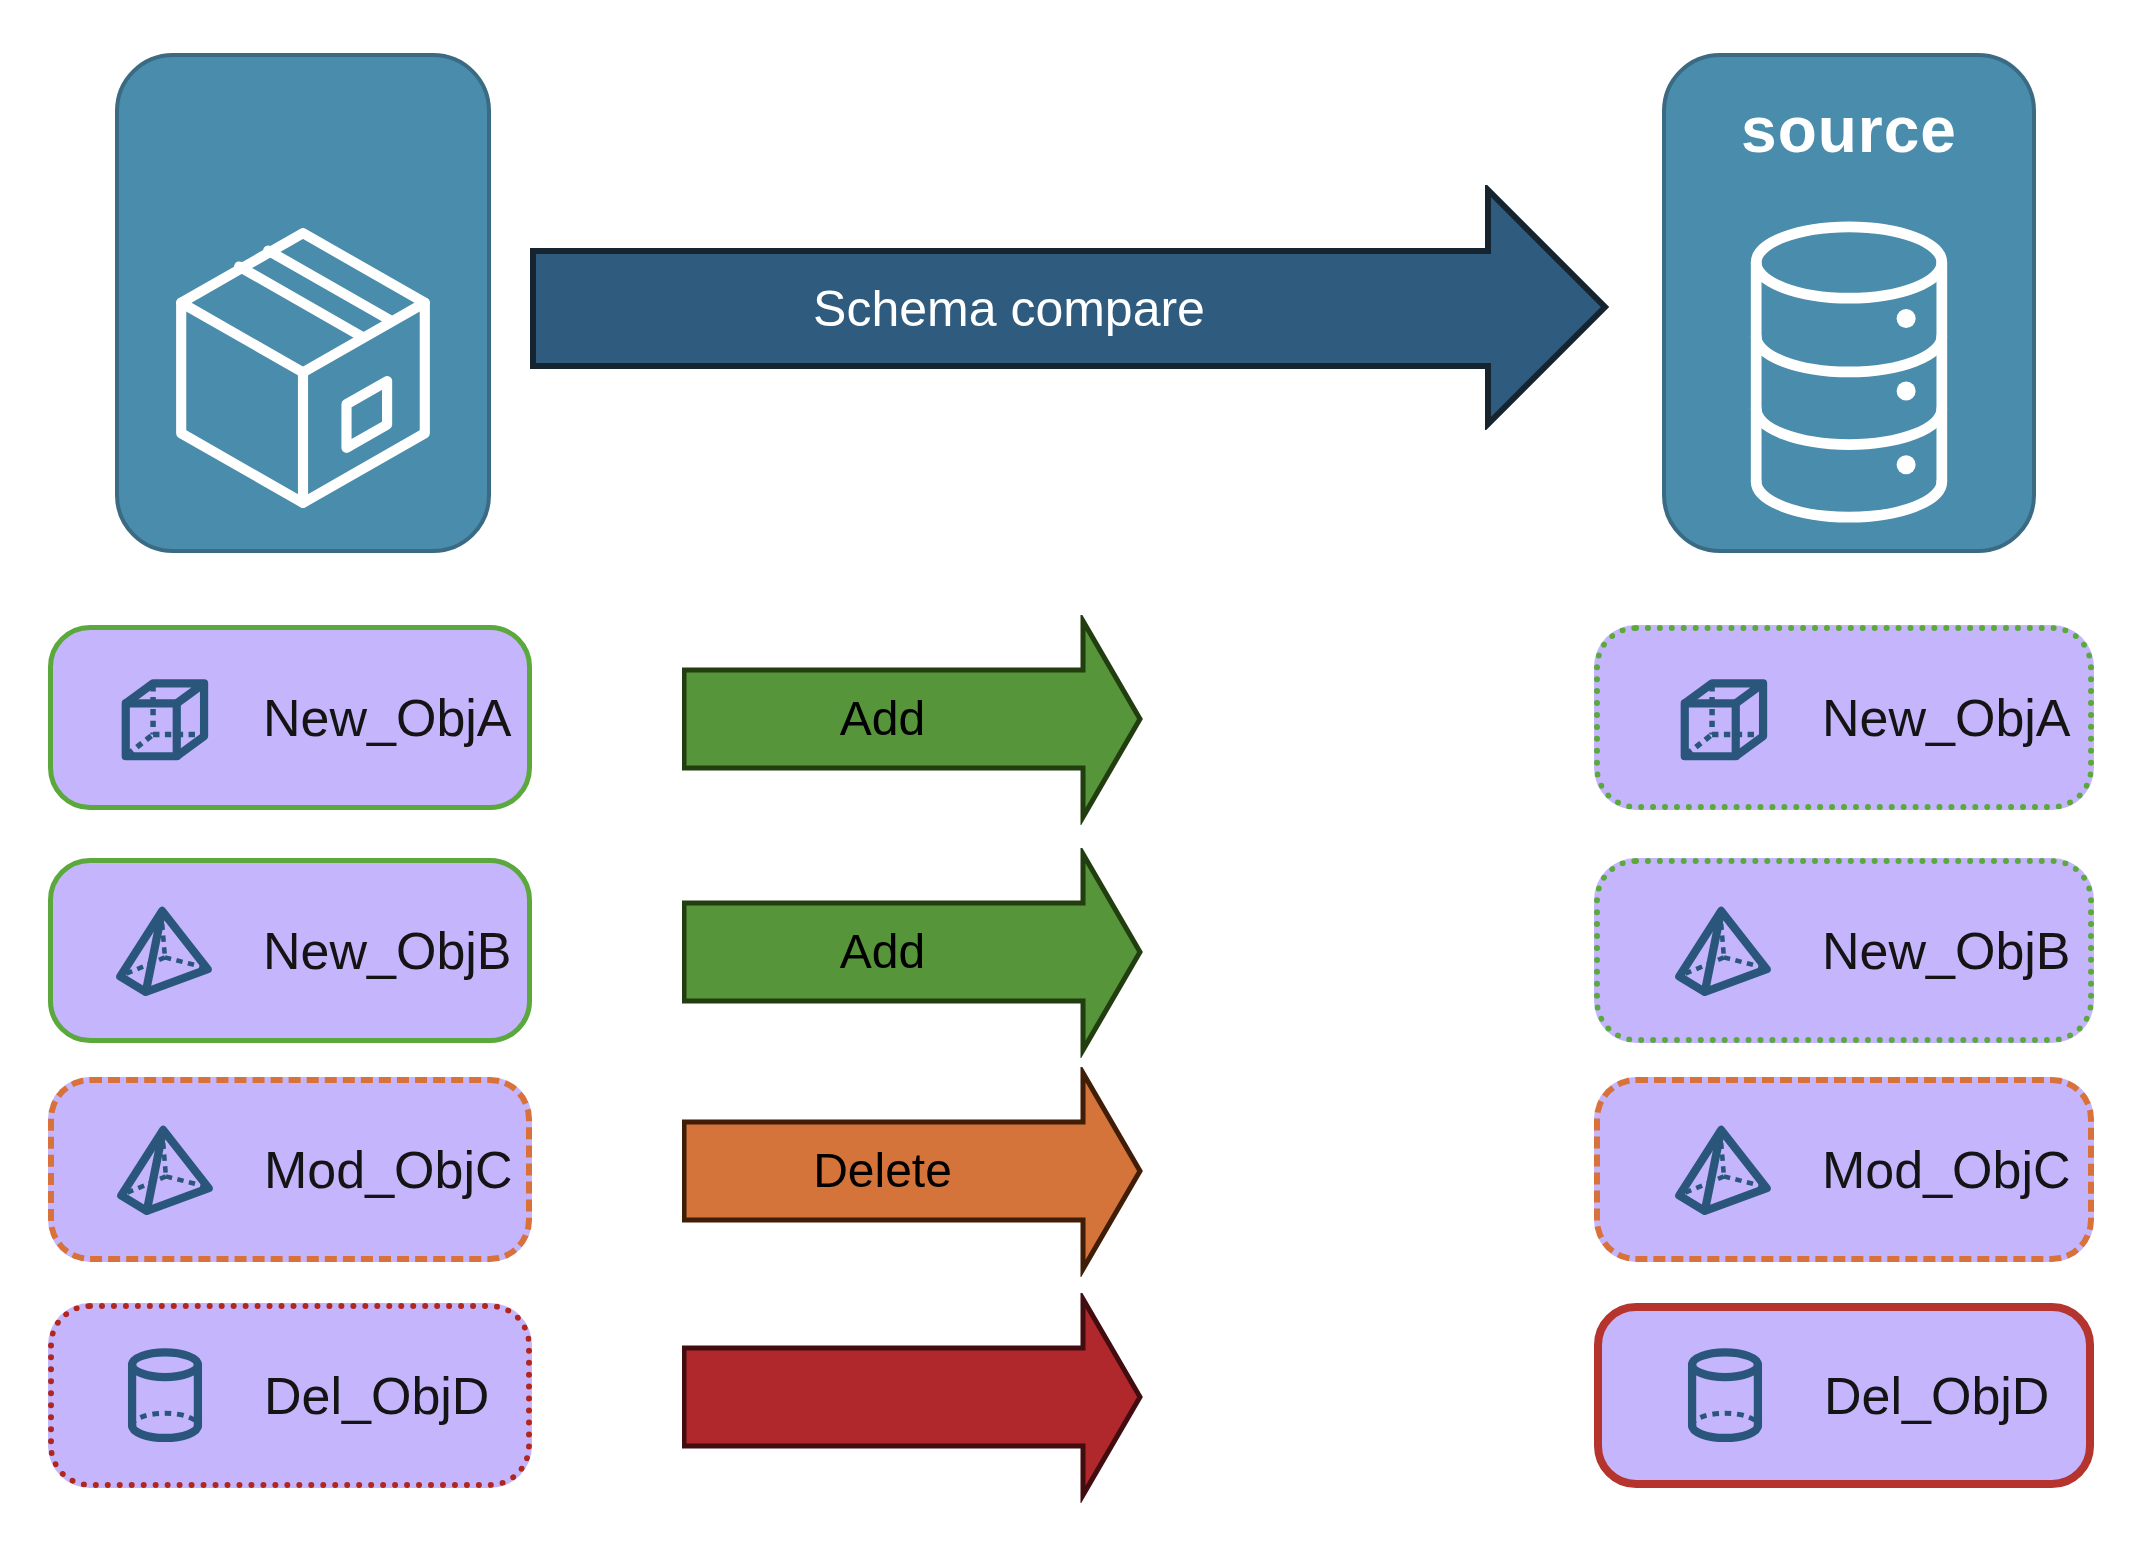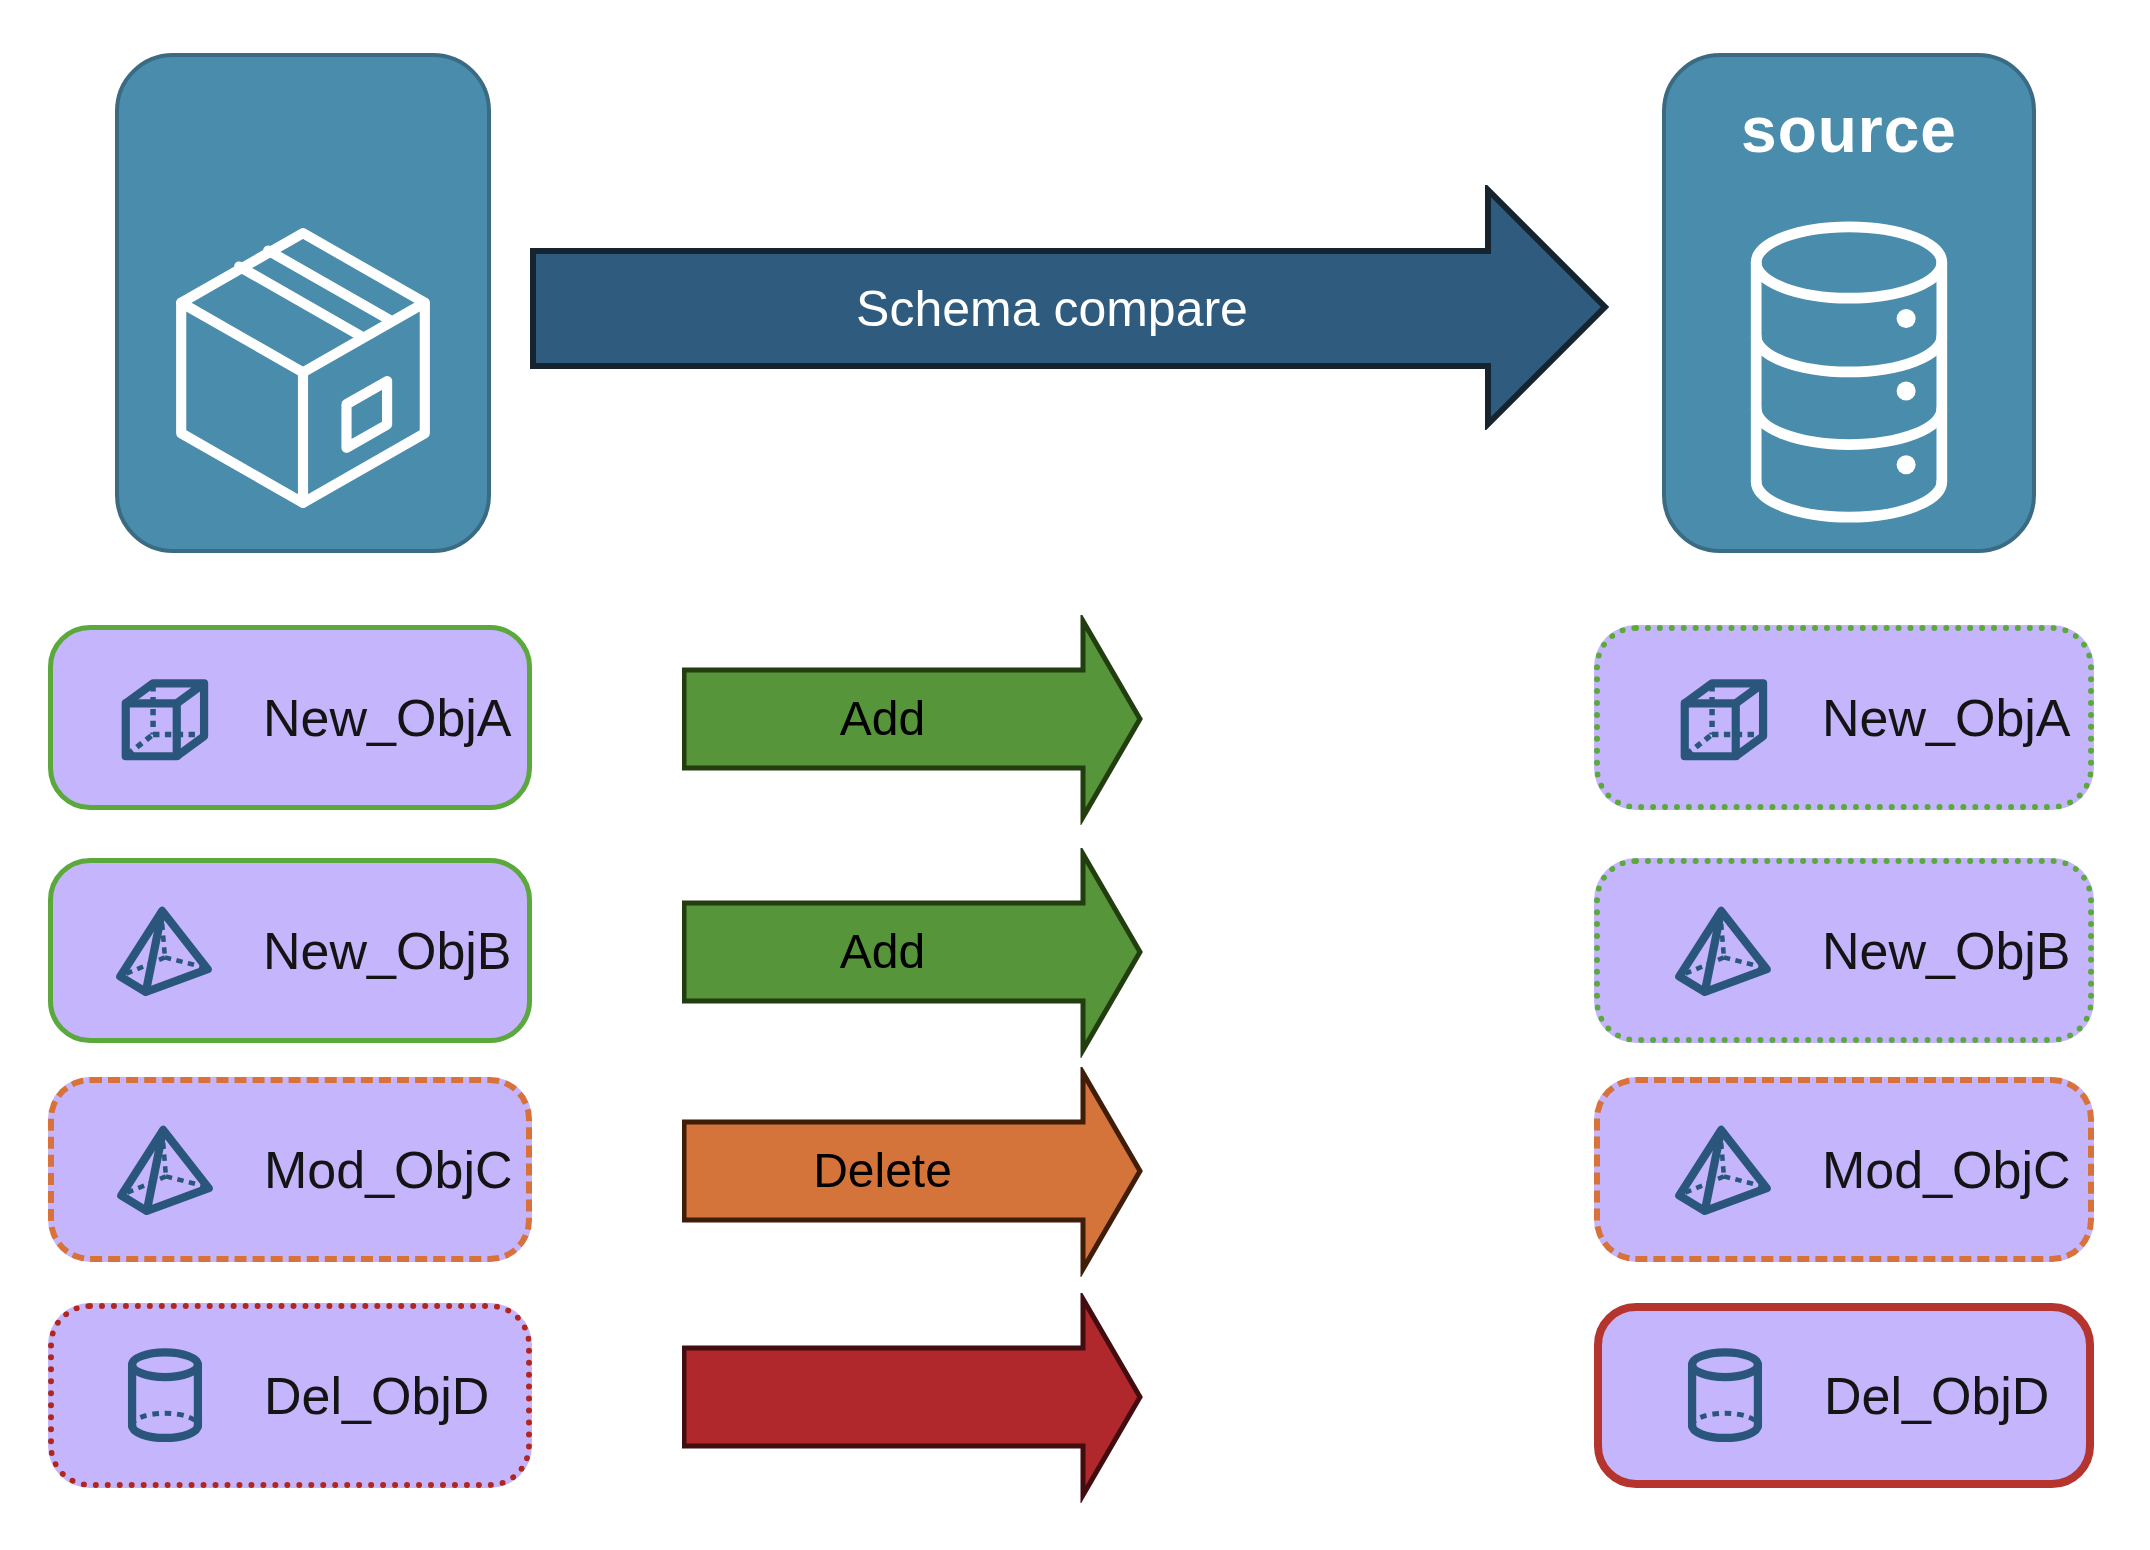--- a/index.html
+++ b/index.html
@@ -24,21 +24,21 @@
   #source-node .node-icon { top:152px; width:290px; height:318px; }
   #target-node .node-icon { top:140px; width:238px; height:338px; }
   .node-icon svg { width:100%; height:100%; }
 
   
   #compare-arrow { position:absolute; left:530px; top:185px; width:1080px; height:245px; }
   #compare-arrow svg { position:absolute; inset:0; width:100%; height:100%; }
   #compare-arrow .arrow-label {
     position:absolute; left:0; top:66px; width:958px; height:115px;
     display:flex; align-items:center; justify-content:center;
-    color:#ffffff; font-size:50px;padding-left:43px;
+    color:#ffffff; font-size:50px;
   }
 
   
   .obj-box {
     position:absolute; height:185px; border-radius:42px; background:#c4b5fd;
     box-sizing:border-box; display:flex; align-items:center;
   }
   .obj-box.left  { left:48px;  width:484px; padding-left:60px; }
   .obj-box.right { left:1594px; width:500px; padding-left:72px; }
   .obj-row { position:absolute; left:0; width:2150px; height:215px; }

